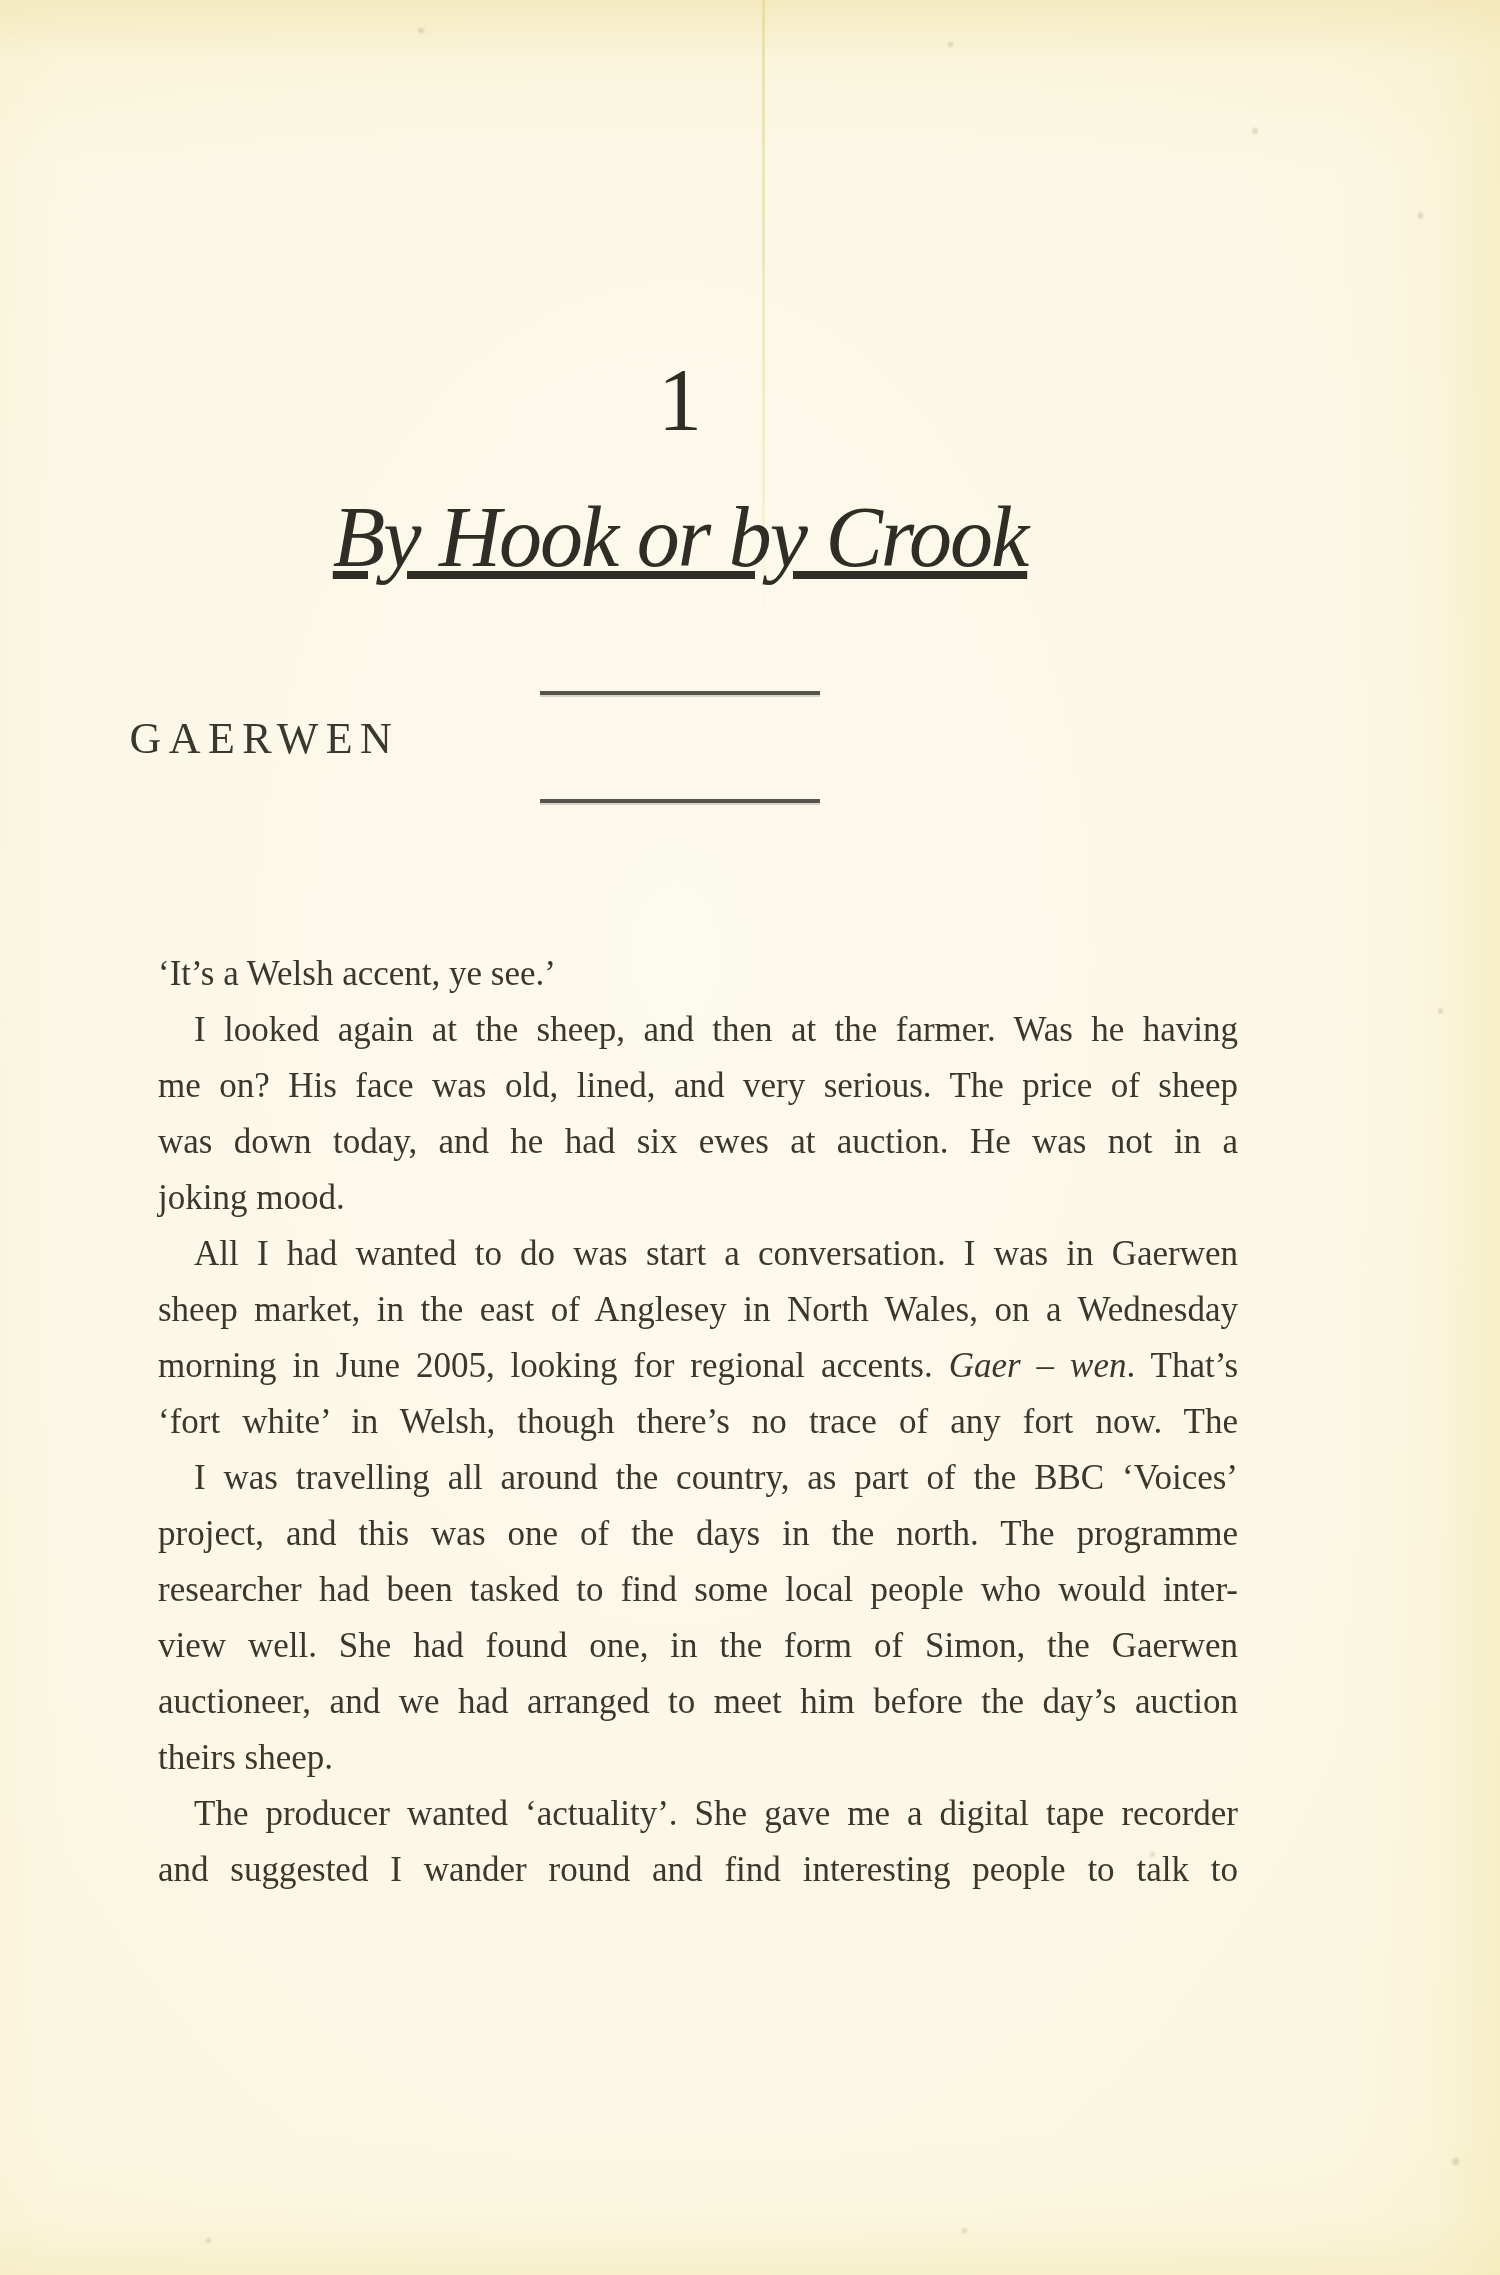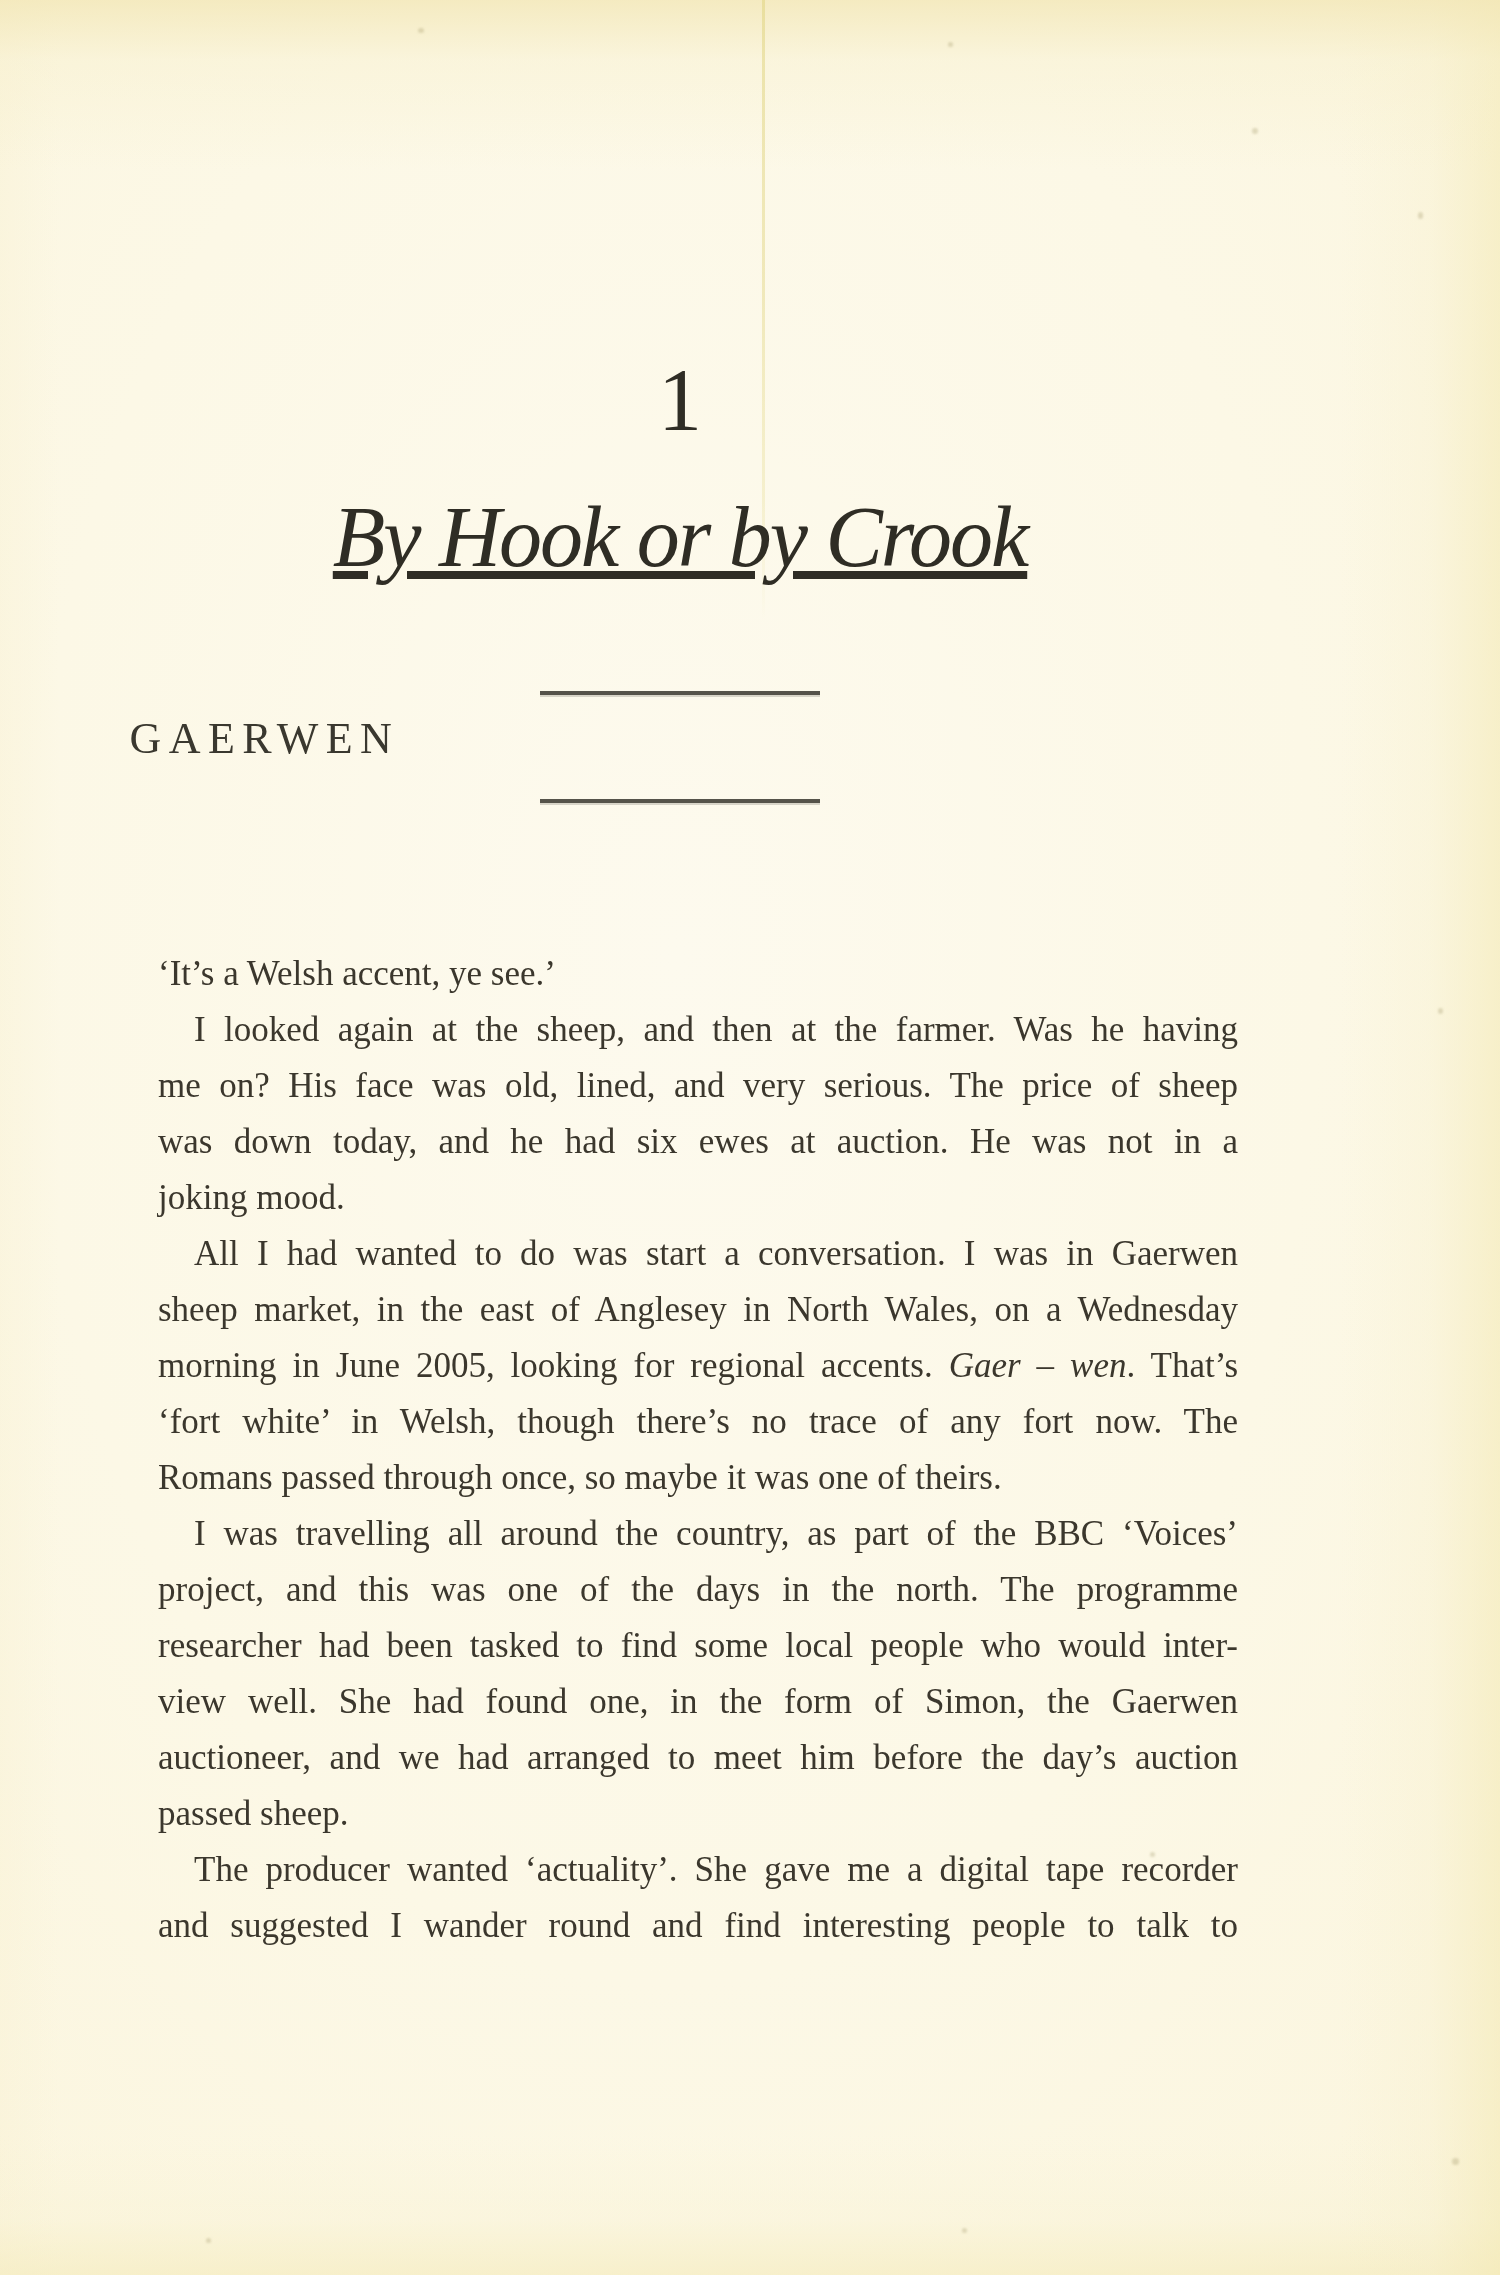--- a/index.html
+++ b/index.html
@@ -154,28 +154,27 @@
         <div class="line indent">I looked again at the sheep, and then at the farmer. Was he having</div>
         <div class="line">me on? His face was old, lined, and very serious. The price of sheep</div>
         <div class="line">was down today, and he had six ewes at auction. He was not in a</div>
         <div class="line endline">joking mood.</div>
       </div>
       <div>
         <div class="line indent">All I had wanted to do was start a conversation. I was in Gaerwen</div>
         <div class="line">sheep market, in the east of Anglesey in North Wales, on a Wednesday</div>
         <div class="line">morning in June 2005, looking for regional accents. <i>Gaer – wen</i>. That’s</div>
         <div class="line">‘fort white’ in Welsh, though there’s no trace of any fort now. The</div>
-        <div class="line endline">Romans passed through once, so maybe it was one of theirs.</div>
       </div>
       <div>
         <div class="line indent">I was travelling all around the country, as part of the BBC ‘Voices’</div>
         <div class="line">project, and this was one of the days in the north. The programme</div>
         <div class="line">researcher had been tasked to find some local people who would inter-</div>
         <div class="line">view well. She had found one, in the form of Simon, the Gaerwen</div>
         <div class="line">auctioneer, and we had arranged to meet him before the day’s auction</div>
-        <div class="line endline">passed sheep.</div>
+        <div class="line endline">theirs sheep.</div>
       </div>
       <div>
         <div class="line indent">The producer wanted ‘actuality’. She gave me a digital tape recorder</div>
         <div class="line">and suggested I wander round and find interesting people to talk to</div>
       </div>
     </div>
 </div>
 
 </body></html>

